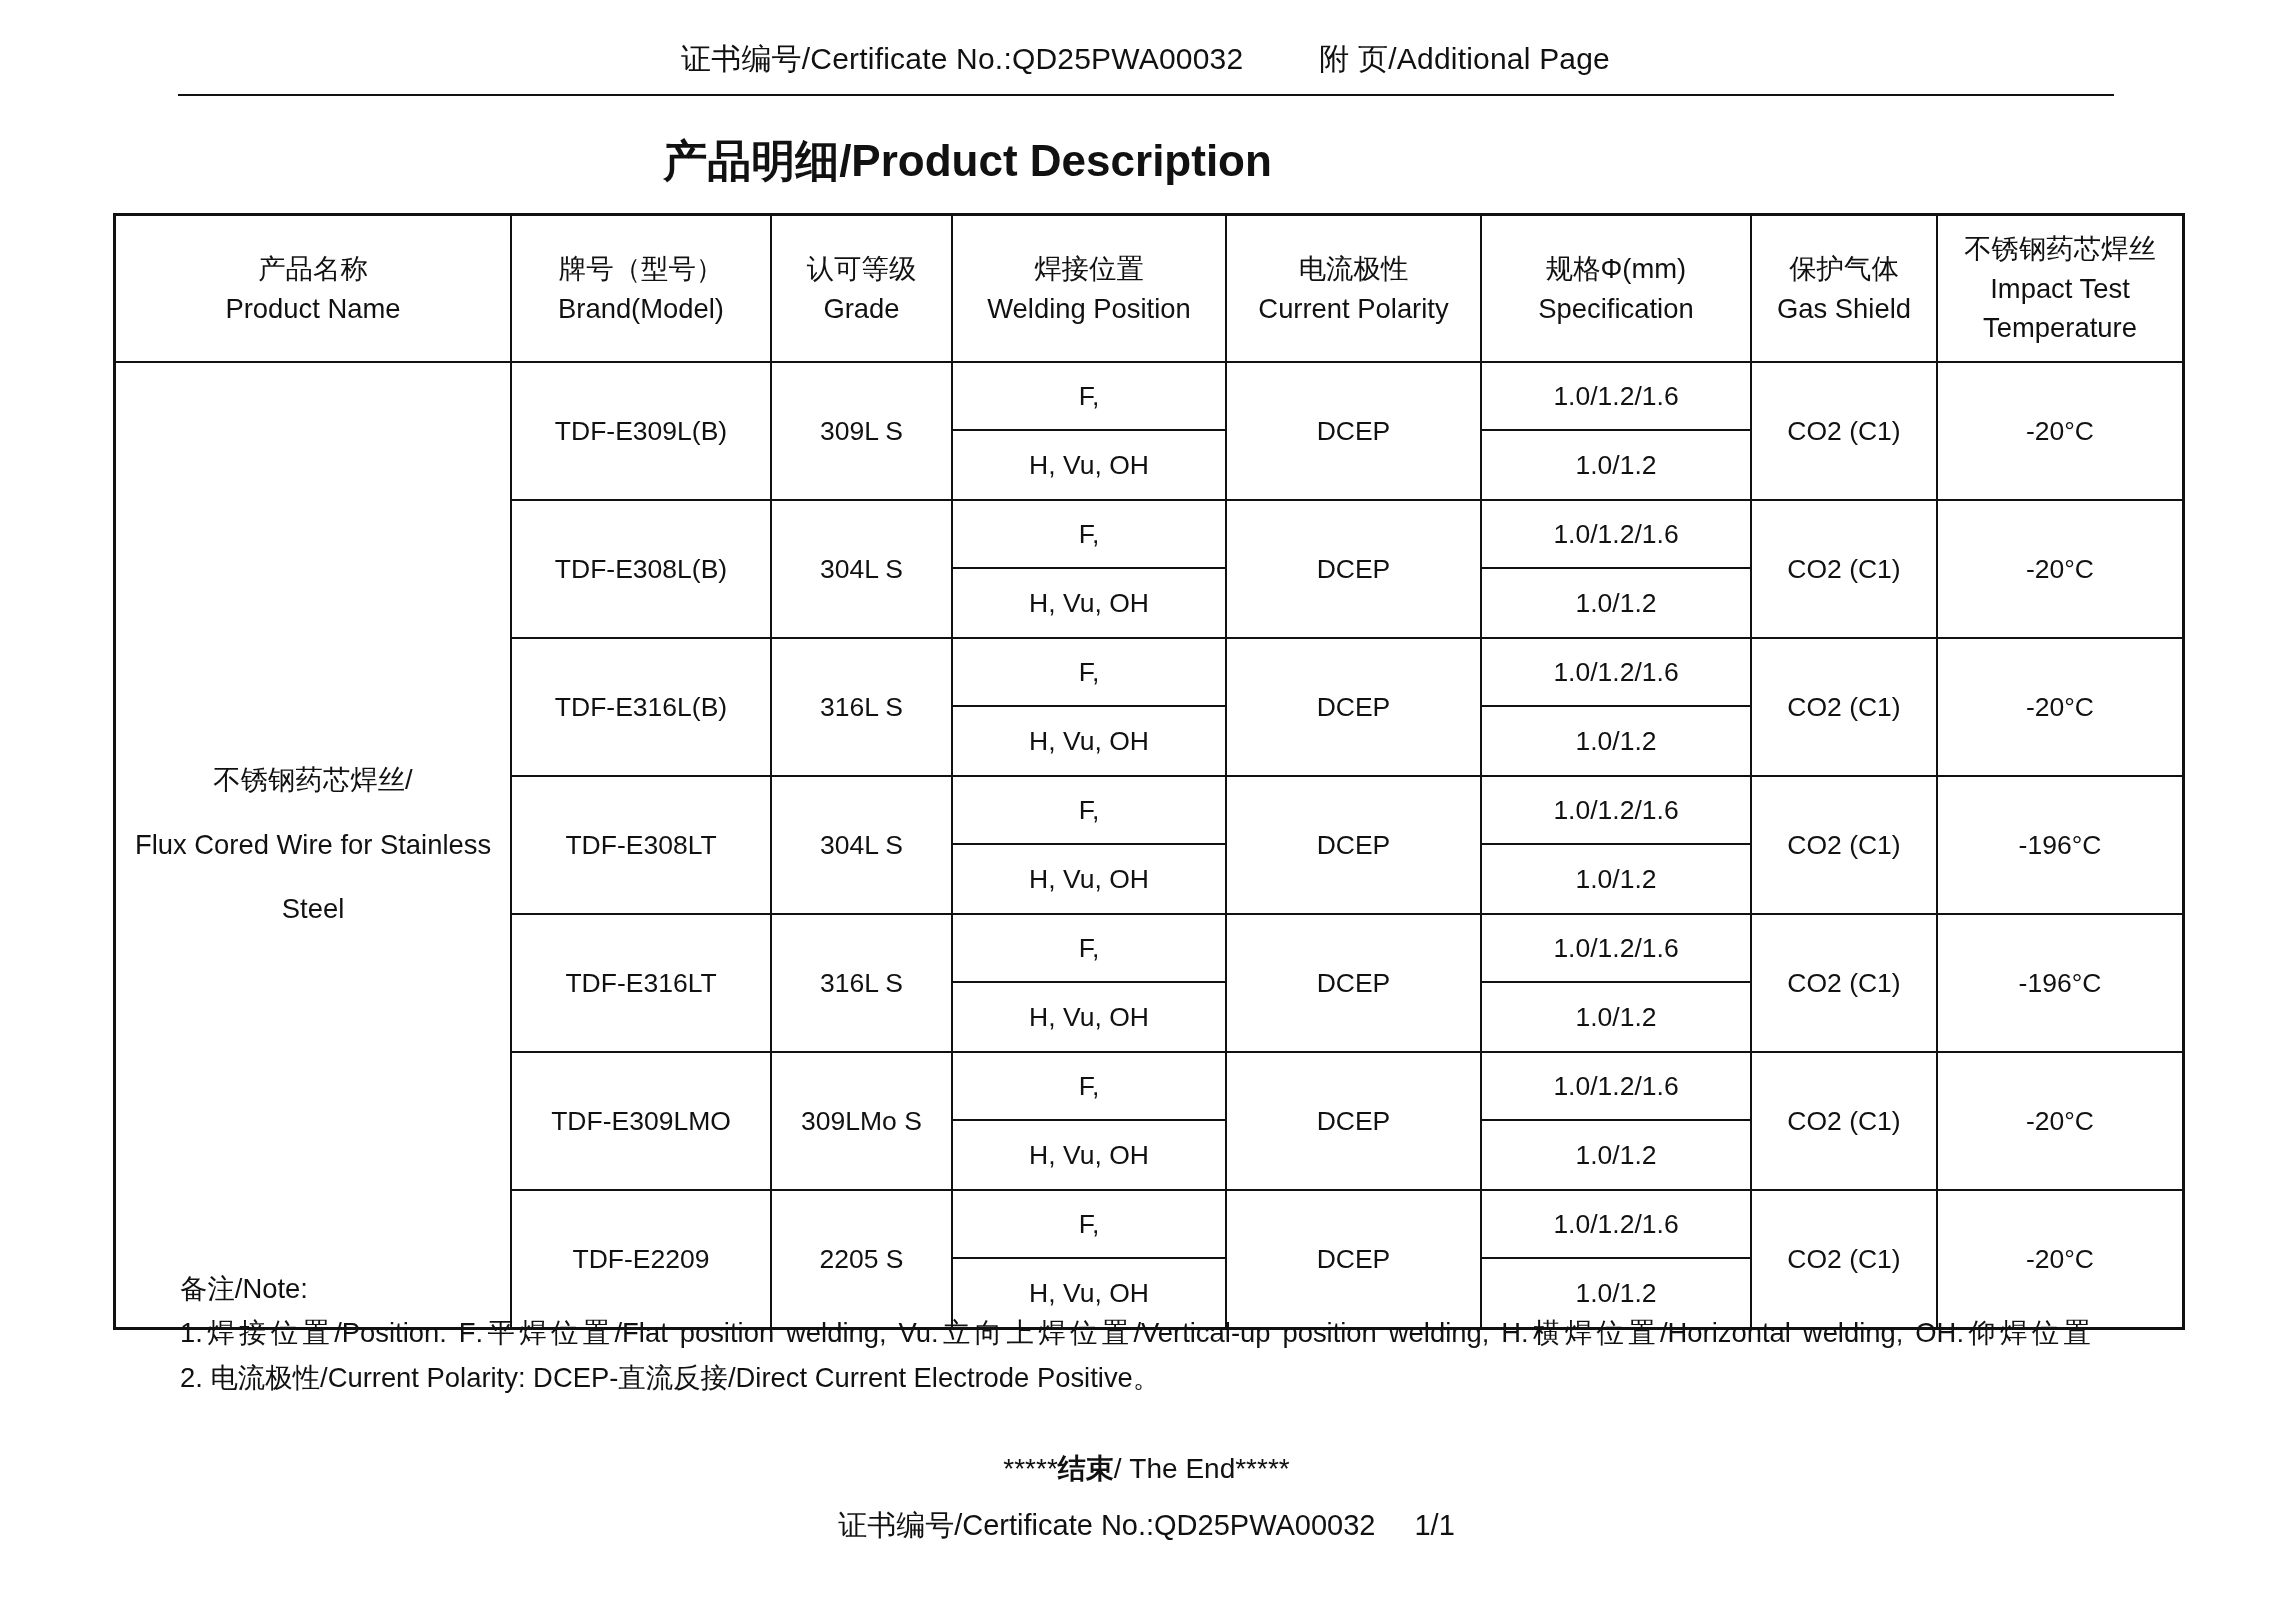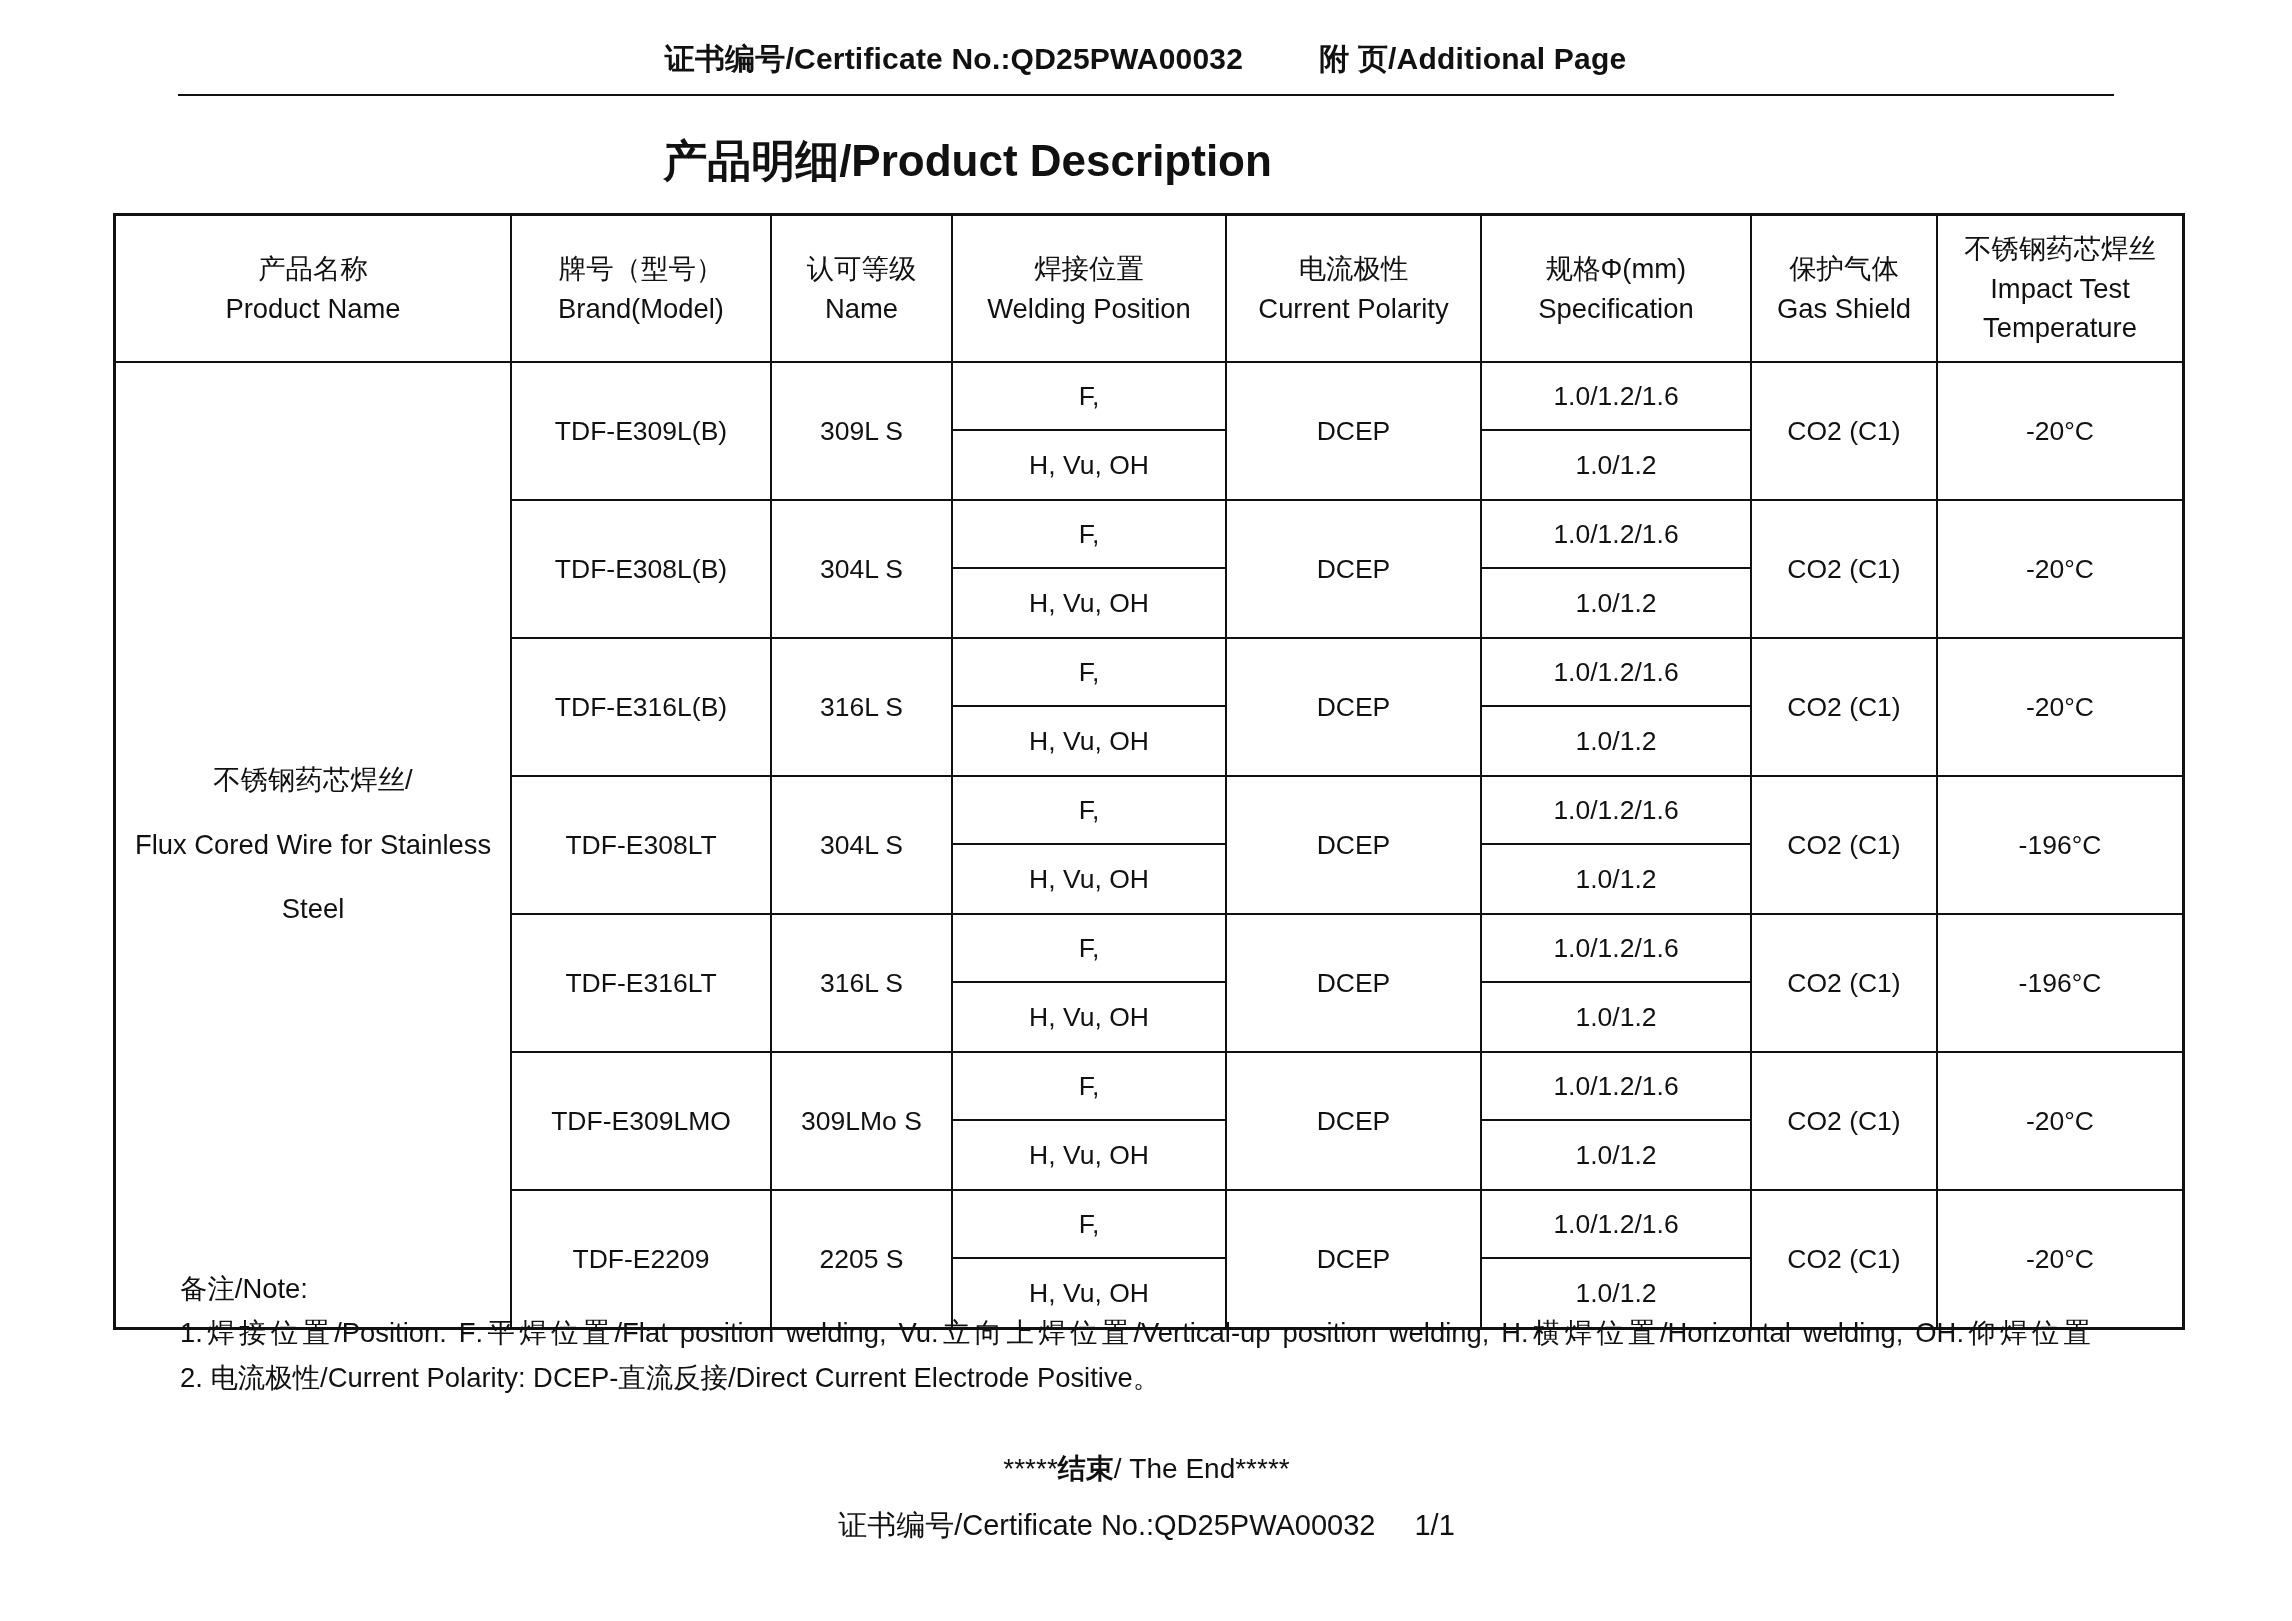--- a/index.html
+++ b/index.html
@@ -24,21 +24,20 @@
   
   .doc-header {
     position: absolute;
     top: 39px;
     left: 0;
     width: 2291px;
     text-align: center;
     font-size: 30px;
     letter-spacing: 0.2px;
     white-space: nowrap;
-    font-weight: bold;
   }
   .doc-header .cert-no { margin-right: 76px; }
 
   .header-rule {
     position: absolute;
     top: 94px;
     left: 178px;
     width: 1936px;
     border-top: 2.9px solid #111111;
   }
@@ -194,21 +193,21 @@
           <th class="hd">
             <span class="cn">产品名称</span>
             <span class="en">Product Name</span>
           </th>
           <th class="hd">
             <span class="cn">牌号（型号）</span>
             <span class="en">Brand(Model)</span>
           </th>
           <th class="hd">
             <span class="cn">认可等级</span>
-            <span class="en">Name</span>
+            <span class="en">Grade</span>
           </th>
           <th class="hd">
             <span class="cn">焊接位置</span>
             <span class="en">Welding Position</span>
           </th>
           <th class="hd">
             <span class="cn">电流极性</span>
             <span class="en">Current Polarity</span>
           </th>
           <th class="hd">

